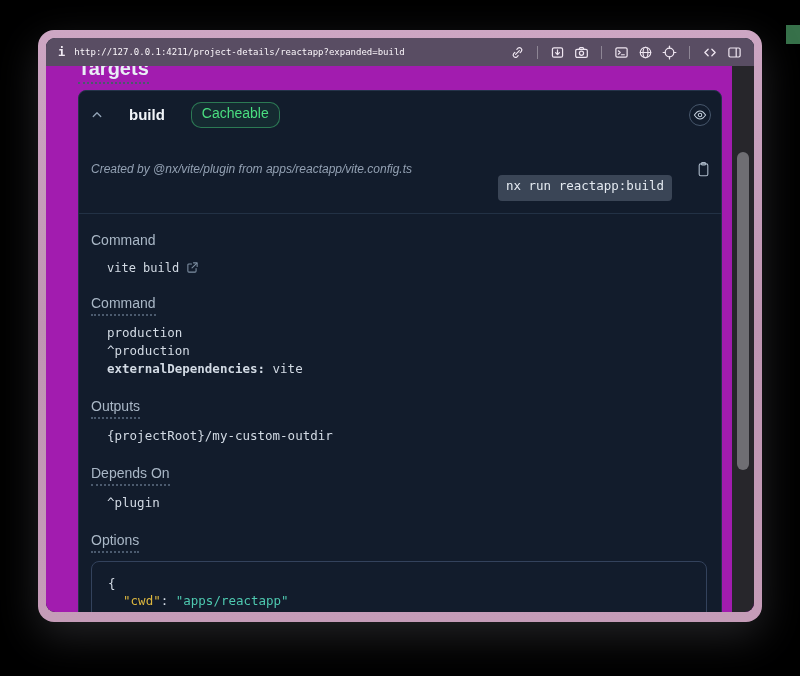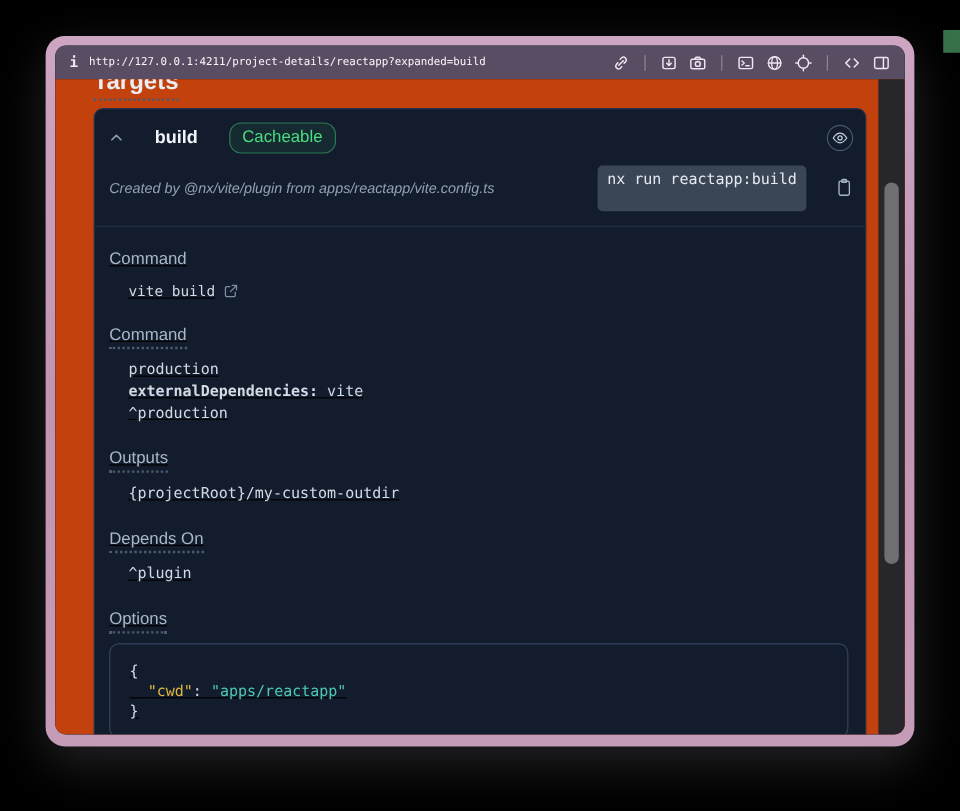--- a/index.html
+++ b/index.html
@@ -31,21 +31,21 @@
   .tb-info { font-family:"DejaVu Sans Mono", monospace; font-size:12px; font-weight:bold; }
   .tb-url {
     font-family:"DejaVu Sans Mono", monospace; font-size:9px; letter-spacing:0;
     color:#fbf7fb; white-space:nowrap; background:transparent; border:none; outline:none;
   }
   .tb-icons { margin-left:auto; display:flex; align-items:center; gap:9px; }
   .tb-icons svg { display:block; cursor:pointer; }
   .tb-sep { width:1px; height:13px; background:rgba(255,255,255,.32); margin:0 3px; }
 
   
-  .main { flex:1 1 auto; position:relative; background:#c2410c; min-height:0; }
+  .main { flex:1 1 auto; position:relative; background:#a21caf; min-height:0; }
   .scrollbar-track { position:absolute; top:0; right:0; bottom:0; width:22px; background:#27262b; }
   .scrollbar-thumb { position:absolute; left:5px; width:12px; top:86px; height:318px; background:#6f6e73; border-radius:6px; }
 
   .viewport {
     position:absolute; left:0; top:0; bottom:0; right:22px;
     overflow:hidden; padding:0 10px 0 32px;
   }
   .scroll-content { margin-top:-10px; }
 
   .page-heading { font-size:20px; font-weight:700; color:#e9eef5; margin:0; line-height:24px; }
@@ -71,25 +71,25 @@
     background:transparent; display:flex; align-items:center; justify-content:center;
     cursor:pointer; padding:0;
   }
   .created-row {
     display:flex; align-items:center; gap:24px; padding:2px 10px 12px 12px;
     border-bottom:1px solid #223145;
   }
   .created-text { font-size:12px; font-style:italic; color:#93a1b3; }
   .cmd-chip {
     margin-left:auto; font-family:"DejaVu Sans Mono", monospace; font-size:12.5px;
-    color:#e4eaf1; background:#3a4556; border-radius:4px; padding:3px 8px 20px; white-space:nowrap;
+    color:#e4eaf1; background:#3a4556; border-radius:4px; padding:3px 8px 8px; white-space:nowrap;margin-top:37px;
   }
   .copy-btn { background:none; border:none; padding:0; cursor:pointer; display:flex; }
 
-  .card-body { padding:18px 14px 20px 12px;text-decoration:underline; }
+  .card-body { padding:18px 14px 20px 12px; }
   .sec-heading { font-size:14px; font-weight:400; color:#a9b7c6; margin:0 0 13px 0; }
   .sec-list { list-style:none; margin:0 0 20px 0; padding:0 0 0 16px;
     font-family:"DejaVu Sans Mono", monospace; font-size:12.5px; color:#d2dae4; line-height:18px; }
   .mono-key { font-weight:bold; }
   .command-row { display:flex; align-items:center; gap:7px; margin:0 0 20px 16px;
     font-family:"DejaVu Sans Mono", monospace; font-size:12px; color:#d2dae4; }
 
   .options-block {
     border:1px solid #33425c; border-radius:8px; padding:13px 16px; margin-top:2px;
     font-family:"DejaVu Sans Mono", monospace; font-size:12.5px; line-height:17px;
@@ -203,22 +203,22 @@
                 <svg width="13" height="13" viewBox="0 0 16 16" fill="none" stroke="#7e8fa2" stroke-width="1.3" stroke-linecap="round" stroke-linejoin="round">
                   <path d="M6.8 3.6 H3.6 A1.3 1.3 0 0 0 2.3 4.9 V12.4 A1.3 1.3 0 0 0 3.6 13.7 H11.1 A1.3 1.3 0 0 0 12.4 12.4 V9.2"></path>
                     <path d="M9.2 2.3 H13.7 V6.8"></path>
                     <path d="M13.2 2.8 L7.4 8.6"></path>
                 </svg>
               </div>
 
               <h3 class="sec-heading"><span class="dotted">Command</span></h3>
               <ul class="sec-list" id="inputs-list">
                   <li>production</li>
+                  <li>^production</li>
                   <li><span class="mono-key">externalDependencies:</span> vite</li>
-                  <li>^production</li>
                 </ul>
 
               <h3 class="sec-heading"><span class="dotted">Outputs</span></h3>
               <ul class="sec-list" id="outputs-list">
                   <li>{projectRoot}/my-custom-outdir</li>
                 </ul>
 
               <h3 class="sec-heading"><span class="dotted">Depends On</span></h3>
               <ul class="sec-list" id="depends-list">
                   <li>^plugin</li>

